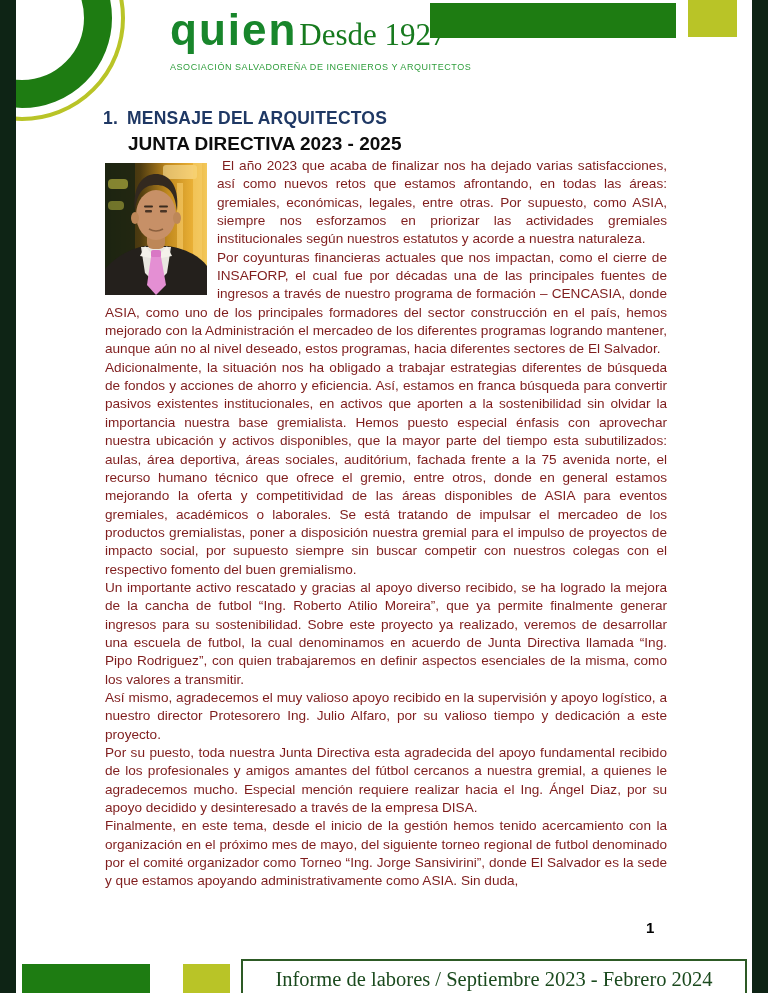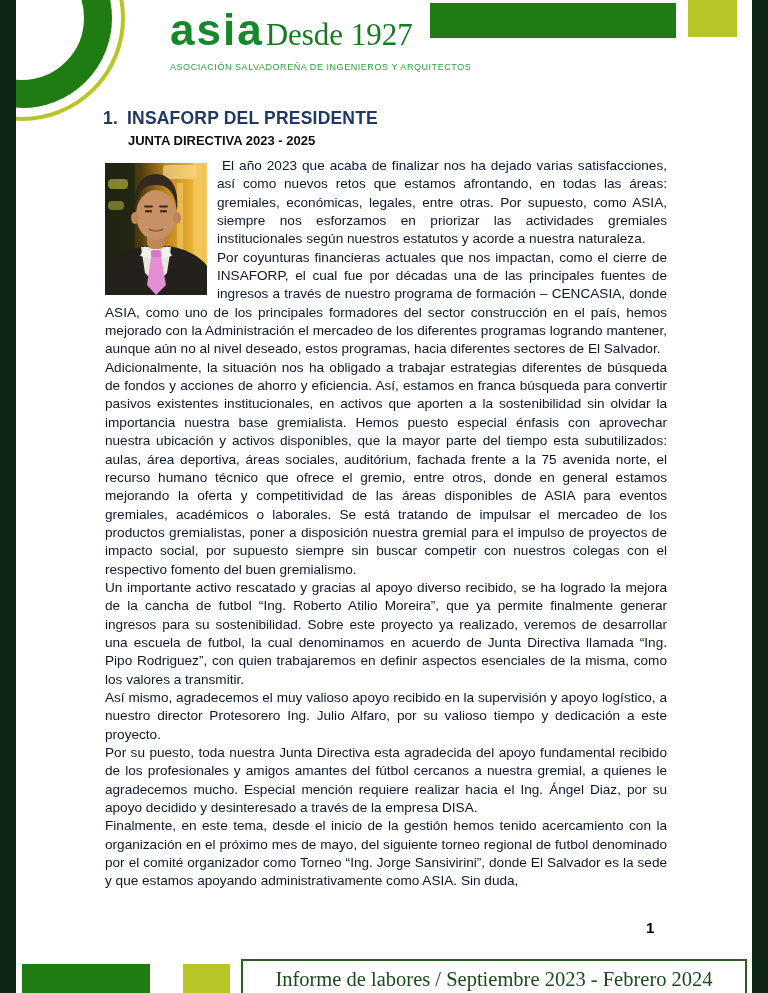--- a/index.html
+++ b/index.html
@@ -19,24 +19,24 @@
   .logo-row{display:flex;align-items:baseline;line-height:1;}
   .logo-asia{font-weight:bold;font-size:44px;letter-spacing:2px;color:#18862b;font-family:"Liberation Sans",sans-serif;}
   .logo-desde{font-family:"Liberation Serif",serif;font-size:31px;color:#177a1e;margin-left:2px;}
   .logo-tagline{margin-top:10px;font-size:9px;letter-spacing:0.55px;color:#2f9e3c;white-space:nowrap;}
 
   .header-green-bar{position:absolute;left:430px;top:3px;width:246px;height:35px;background:#1e7c12;z-index:3;}
   .header-yellow-square{position:absolute;left:688px;top:0px;width:49px;height:37px;background:#b9c427;z-index:3;}
 
   
   .title-row{position:absolute;left:103px;top:108px;display:flex;gap:9px;font-weight:bold;font-size:17.5px;color:#1f3864;letter-spacing:0.2px;z-index:4;}
-  .subtitle{position:absolute;left:128px;top:133px;font-weight:bold;font-size:13px;color:#0d0d0d;z-index:4;}
+  .subtitle{position:absolute;left:128px;top:133px;font-weight:bold;font-size:19px;color:#0d0d0d;z-index:4;}
 
   
-  .content{position:absolute;left:105px;top:157px;width:562px;text-align:justify;font-size:13.6px;line-height:18.35px;color:#0f172a;z-index:4;}
+  .content{position:absolute;left:105px;top:157px;width:562px;text-align:justify;font-size:13.6px;line-height:18.35px;color:#7f1d1d;z-index:4;}
   .content p{margin:0;}
   .content p.indent-first{text-indent:5px;}
   .president-photo{float:left;width:102px;height:132px;margin:6px 10px 3px 0;display:block;}
 
   
   .page-number{position:absolute;left:646px;top:919px;font-weight:bold;font-size:15px;color:#000;z-index:4;}
 
   
   .footer-green-rect{position:absolute;left:22px;top:964px;width:128px;height:29px;background:#1e7c12;z-index:4;}
   .footer-yellow-rect{position:absolute;left:183px;top:964px;width:47px;height:29px;background:#b9c427;z-index:4;}
@@ -51,32 +51,32 @@
   <div class="edge-bar left"></div>
   <div class="edge-bar right"></div>
 
   <svg class="ring-decoration" viewBox="0 0 162 150" width="162" height="150">
     <circle cx="22" cy="18" r="101" fill="none" stroke="#b9c427" stroke-width="4"></circle>
     <circle cx="22" cy="18" r="76" fill="none" stroke="#1e7c12" stroke-width="28"></circle>
   </svg>
 
   <div class="logo-block">
     <div class="logo-row">
-      <span class="logo-asia">asia</span>
+      <span class="logo-asia">quien</span>
       <span class="logo-desde">Desde 1927</span>
     </div>
     <div class="logo-tagline">ASOCIACIÓN SALVADOREÑA DE INGENIEROS Y ARQUITECTOS</div>
   </div>
 
   <div class="header-green-bar"></div>
   <div class="header-yellow-square"></div>
 
   <div class="title-row">
     <span>1.</span>
-    <span>INSAFORP DEL PRESIDENTE</span>
+    <span>MENSAJE DEL ARQUITECTOS</span>
   </div>
   <div class="subtitle">JUNTA DIRECTIVA 2023 - 2025</div>
 
   <div class="content">
     <svg class="president-photo" viewBox="0 0 102 132" width="102" height="132" preserveAspectRatio="none">
       <defs>
         <linearGradient id="goldbg" x1="0" y1="0" x2="1" y2="0">
           <stop offset="0" stop-color="#1f2310"></stop>
           <stop offset="0.35" stop-color="#4f3c10"></stop>
           <stop offset="0.62" stop-color="#c28a1e"></stop>

